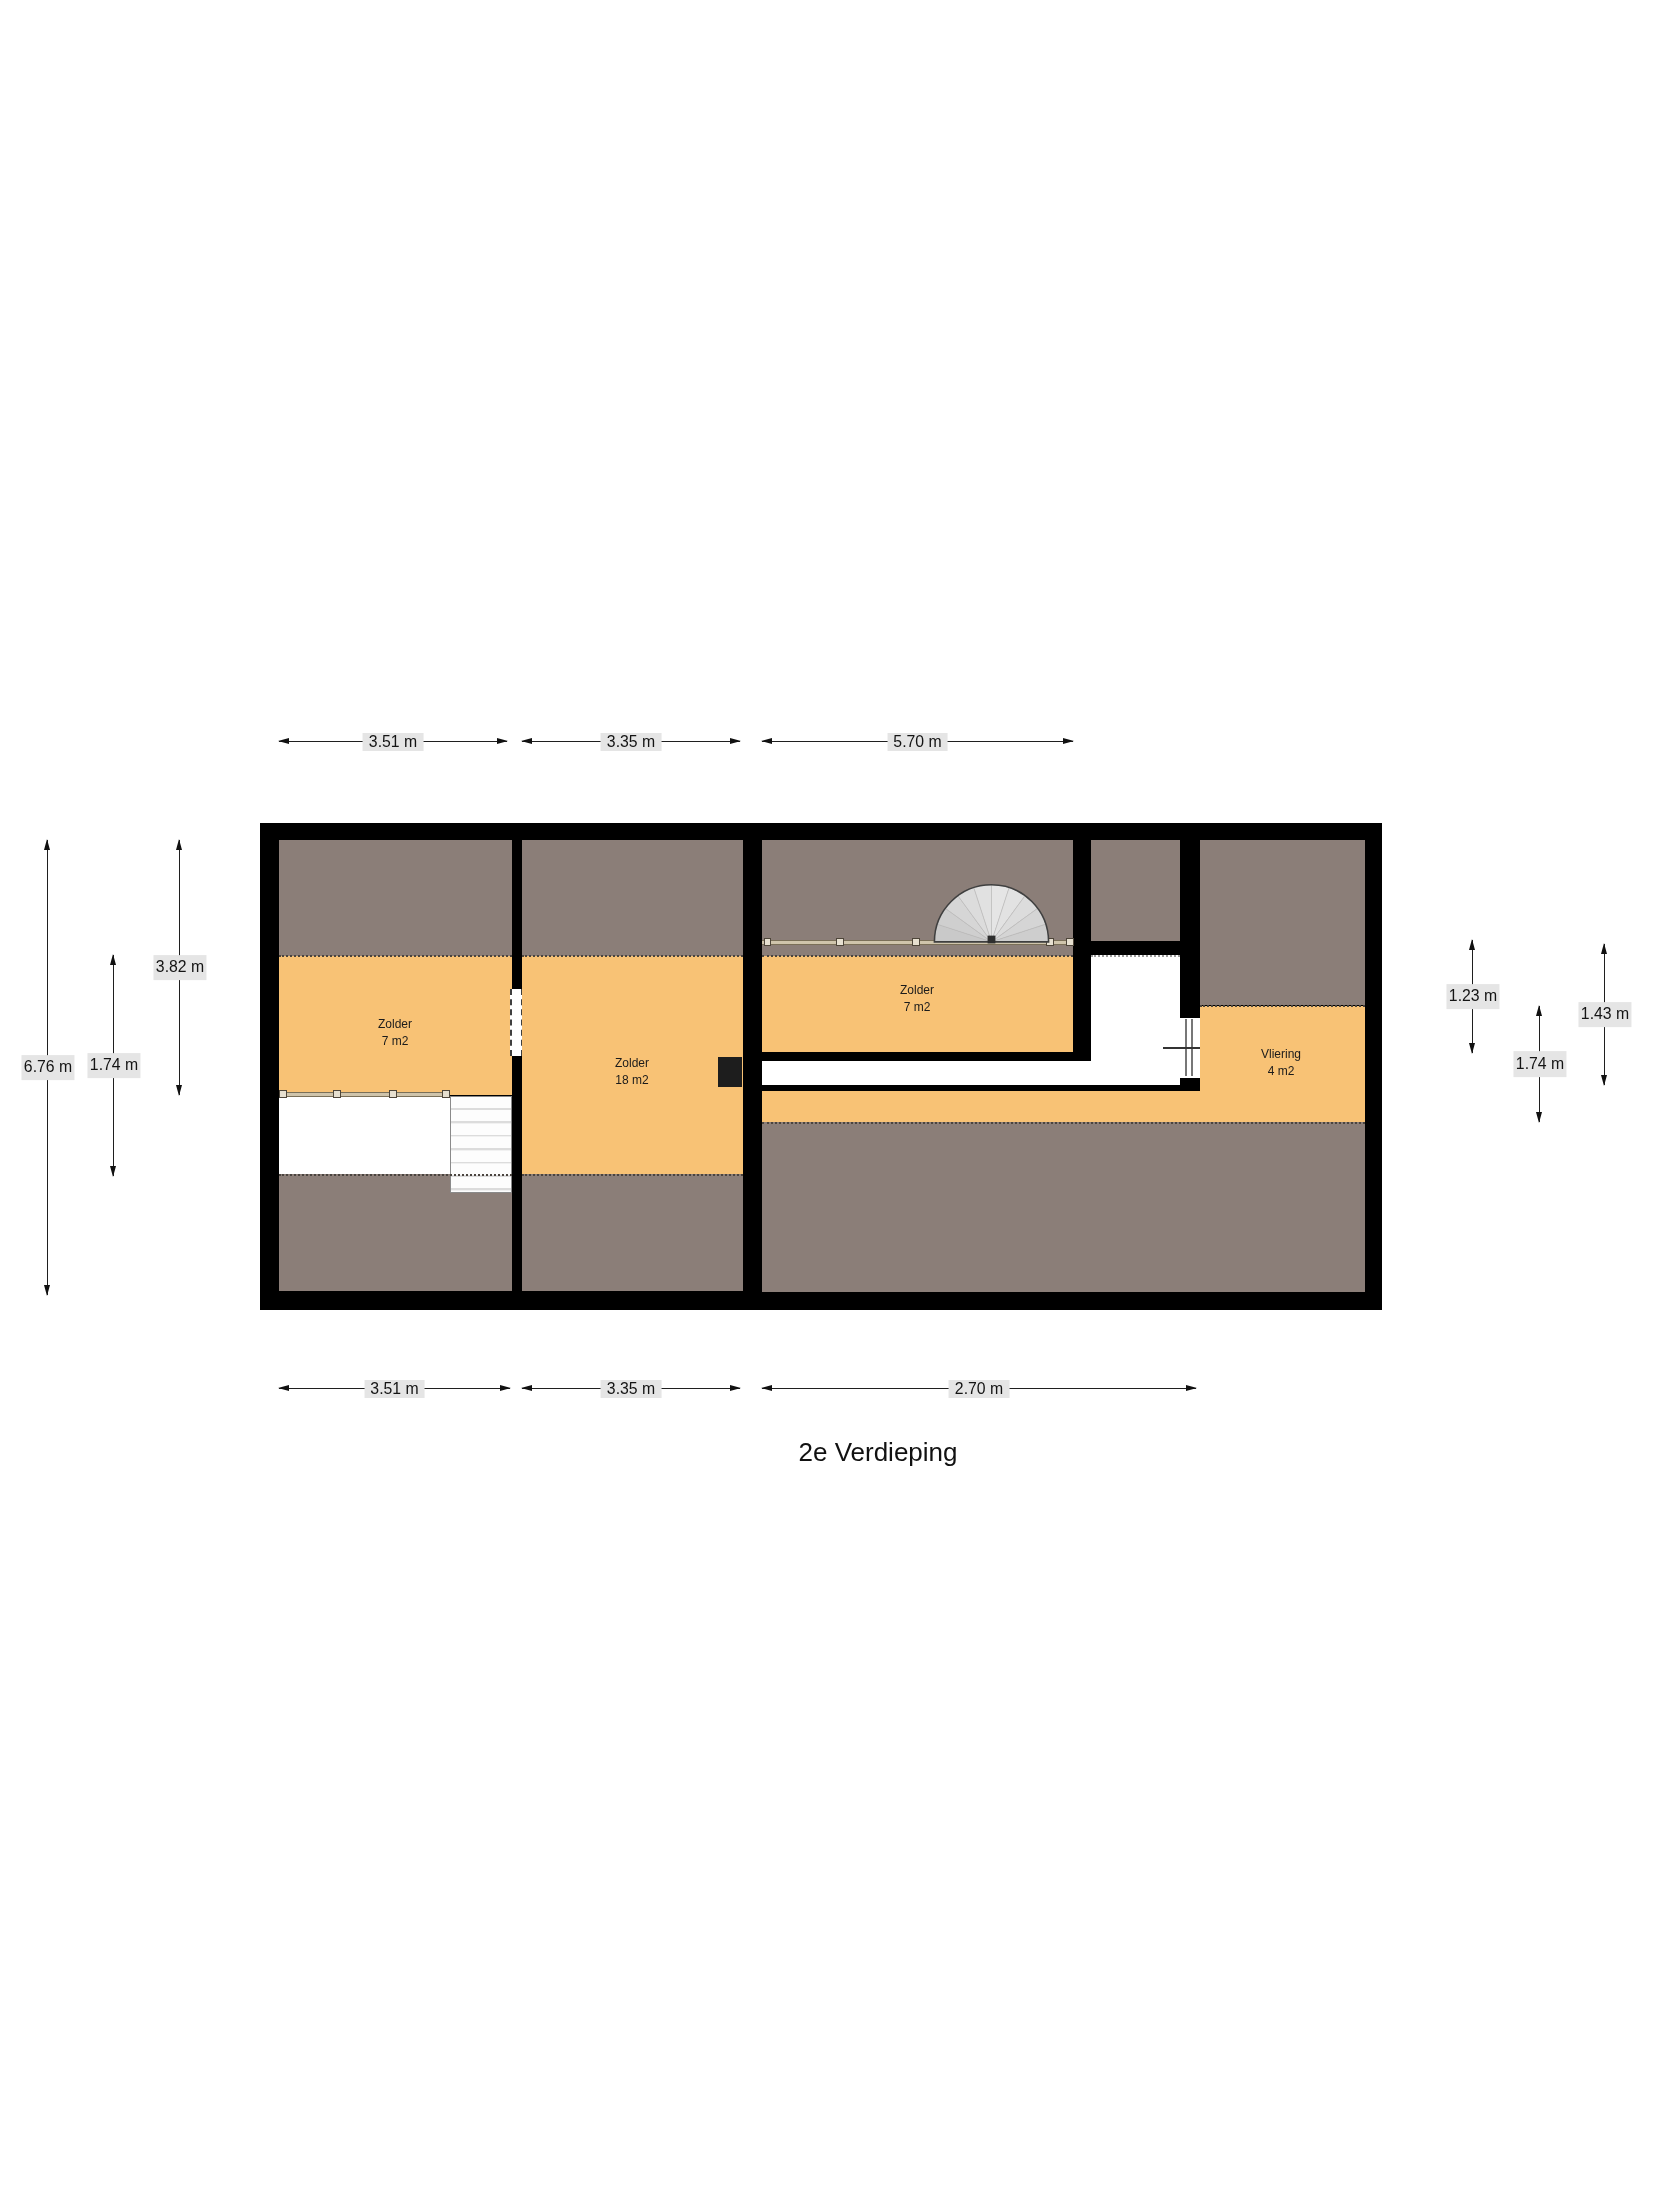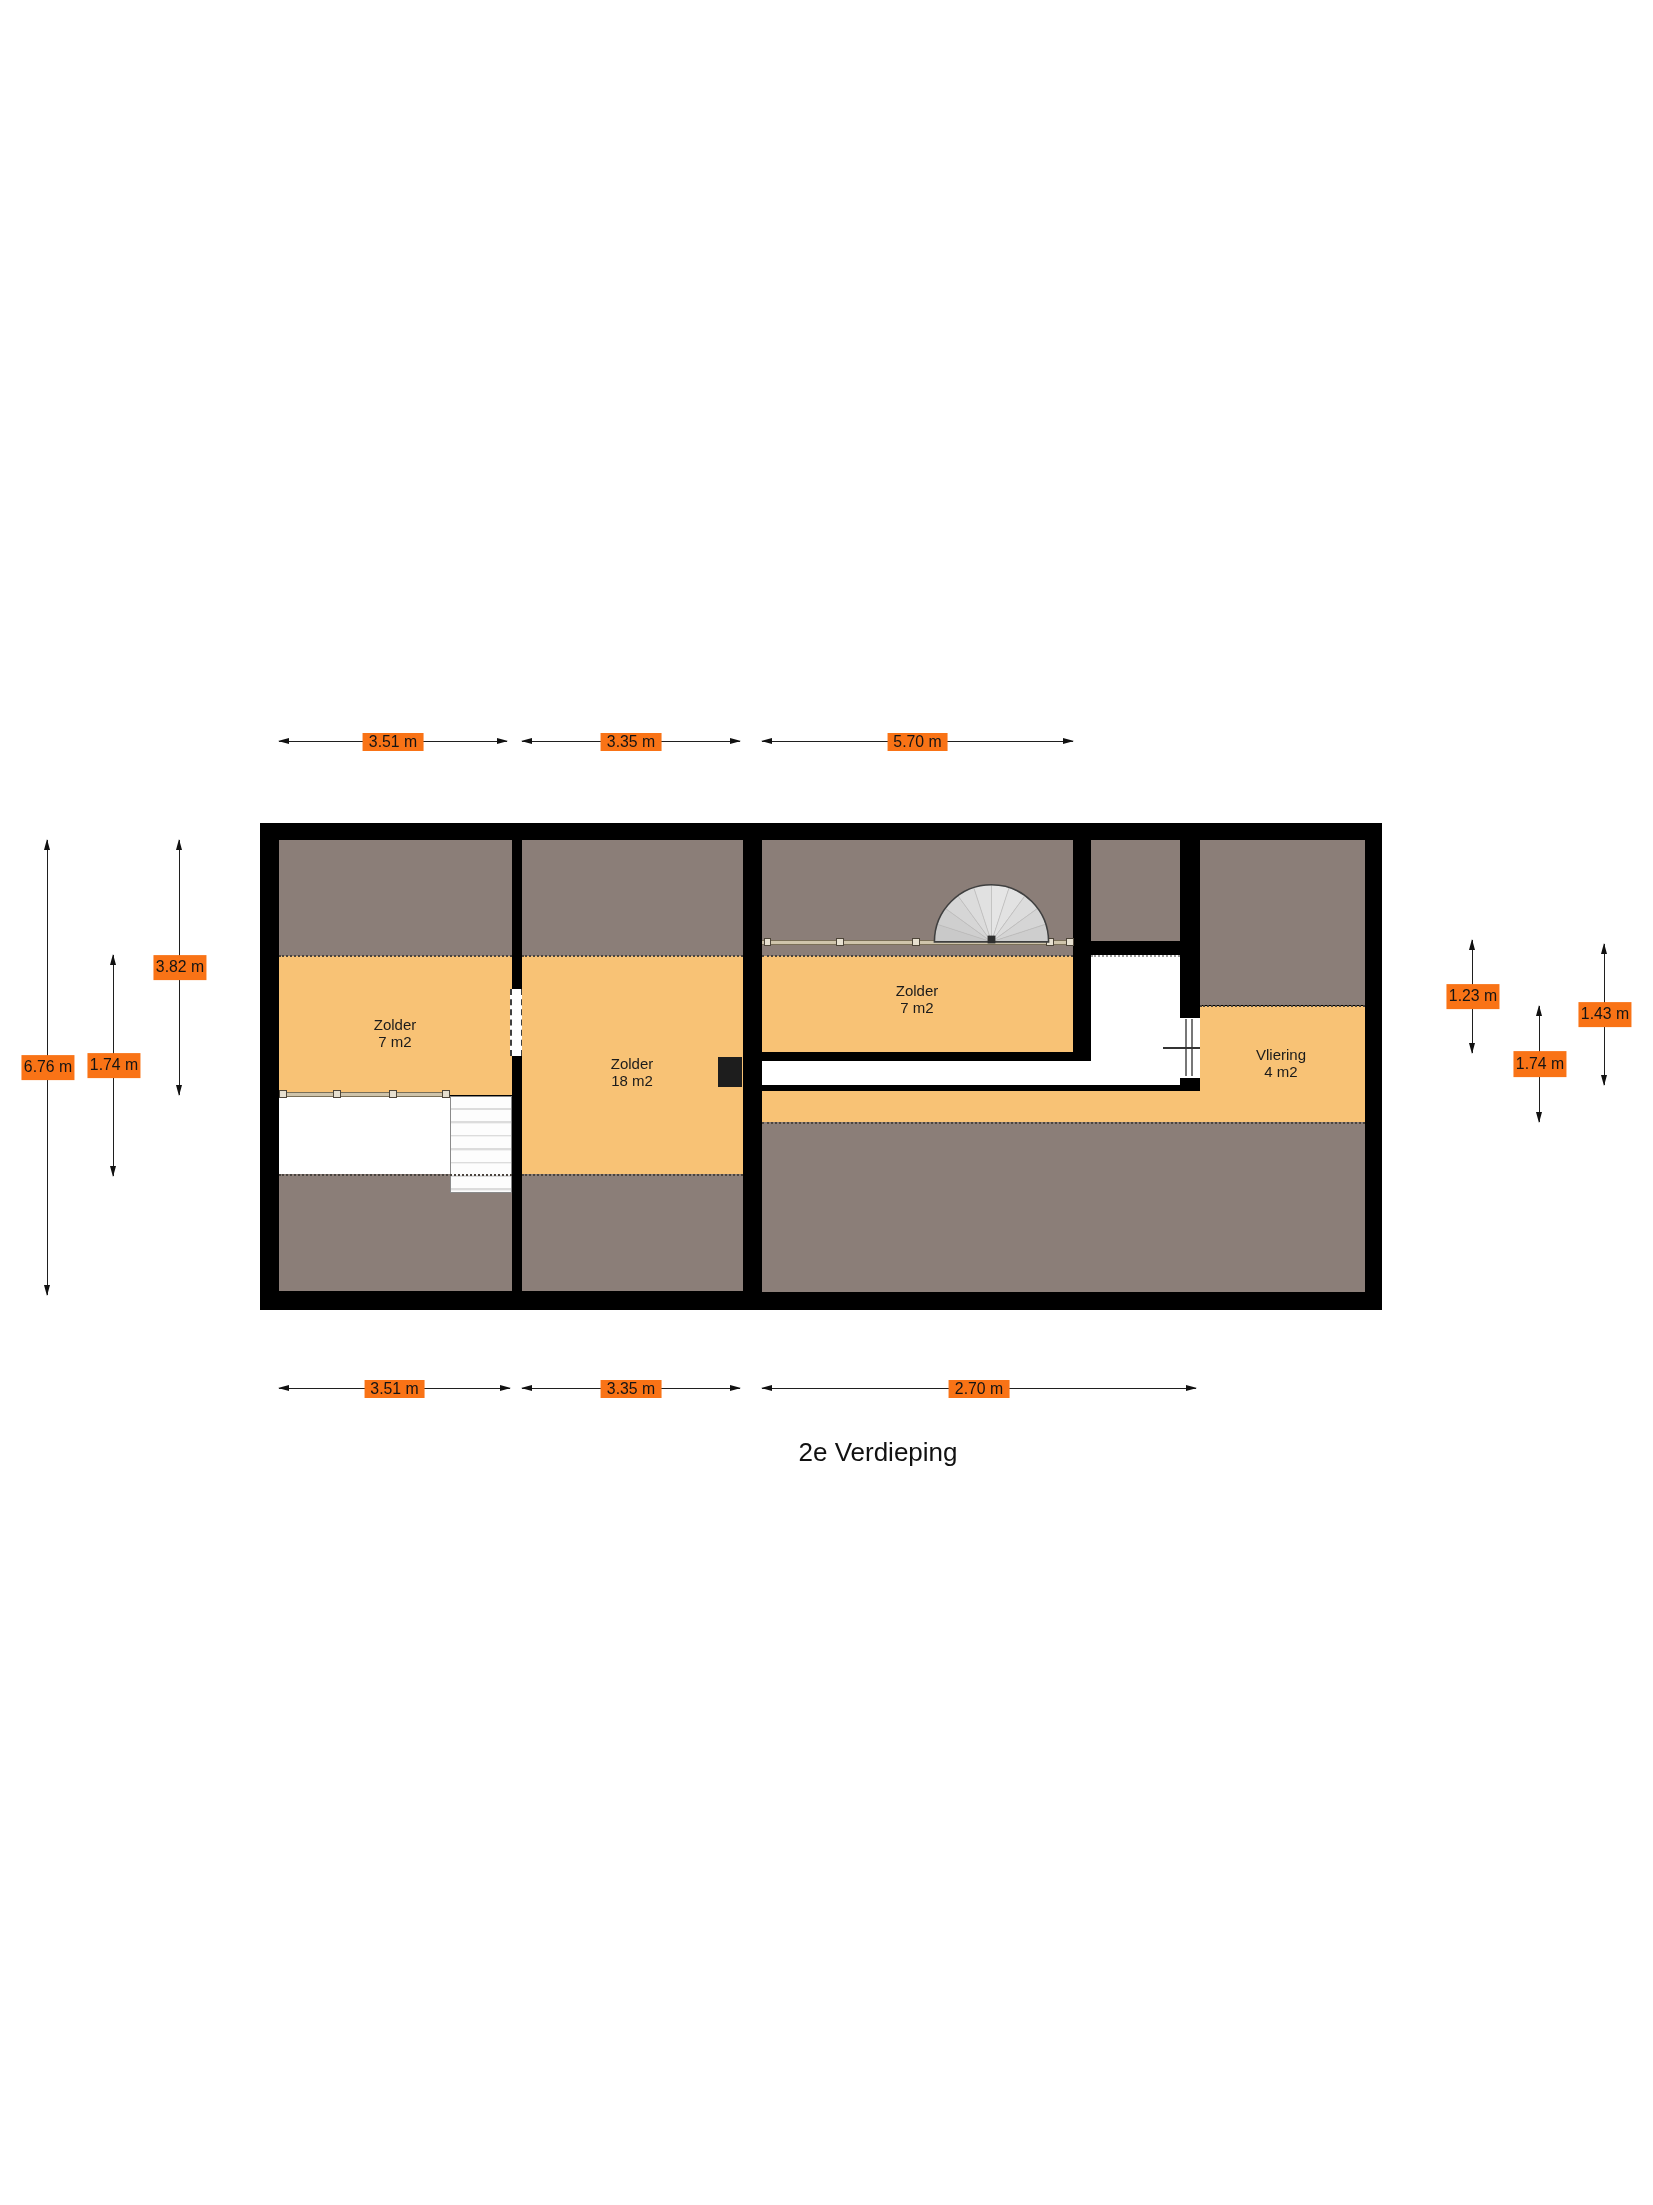--- a/index.html
+++ b/index.html
@@ -24,31 +24,31 @@
   
   .stairs{position:absolute;background:#fdfdfd;border:1.2px solid #8a8a8a;box-sizing:border-box;
     background-image:repeating-linear-gradient(to bottom,#fdfdfd 0 11px,#dcdcdc 11px 12.6px,#f1f1f1 12.6px 13.4px);}
   
   .door-dashed{position:absolute;background:#fff;border-left:2.4px dashed #3f3f3f;border-right:2.4px dashed #3f3f3f;box-sizing:border-box;}
   
   .door-leaf{position:absolute;width:7.9px;background:#fff;border-left:2px solid #777;border-right:2px solid #777;box-sizing:border-box;}
   .door-axis{position:absolute;height:1.6px;background:#333;}
   
   .room-label{position:absolute;transform:translate(-50%,-50%);text-align:center;
-    font-size:15px;line-height:17.3px;color:#1b1b1b;white-space:nowrap;}
+    font-size:12px;line-height:17.3px;color:#1b1b1b;white-space:nowrap;}
   
   .dim{position:absolute;}
   .dim .line-h{position:absolute;left:0;right:0;top:-0.8px;height:0;border-top:1.2px solid #1f1f1f;}
   .dim .line-v{position:absolute;top:0;bottom:0;left:-0.8px;width:0;border-left:1.2px solid #1f1f1f;}
   .dim .ar{position:absolute;width:0;height:0;}
   .dim .ar.left {left:-0.8px;top:-4.3px;border-top:3.9px solid transparent;border-bottom:3.9px solid transparent;border-right:11px solid #111;}
   .dim .ar.right{right:-0.8px;top:-4.3px;border-top:3.9px solid transparent;border-bottom:3.9px solid transparent;border-left:11px solid #111;}
   .dim .ar.up   {top:-0.8px;left:-4.3px;border-left:3.9px solid transparent;border-right:3.9px solid transparent;border-bottom:11px solid #111;}
   .dim .ar.down {bottom:-0.8px;left:-4.3px;border-left:3.9px solid transparent;border-right:3.9px solid transparent;border-top:11px solid #111;}
-  .dim .lbl{position:absolute;background:#f97316;font-size:15.8px;white-space:nowrap;color:#141414;}
+  .dim .lbl{position:absolute;background:#e5e5e5;font-size:15.8px;white-space:nowrap;color:#141414;}
   .dim .lbl.on-h{left:50%;top:0;transform:translate(-50%,-50%);padding:0 6.3px;}
   .dim .lbl.on-v{top:50%;left:0;transform:translate(-50%,-50%);padding:3.9px 2.4px;}
   .title{position:absolute;transform:translate(-50%,-50%);font-size:26px;color:#111;white-space:nowrap;}
 </style>
 </head>
 <body style="--floor: #F8C275; --low-ceiling: #8B7E78; --wall: #000000;">
 
 <div class="abs" style="left:0;top:0;width:1654px;height:2205px;">
 
   <div class="zone plan-base" style="left:260px;top:823px;width:1122px;height:487px;"></div>

